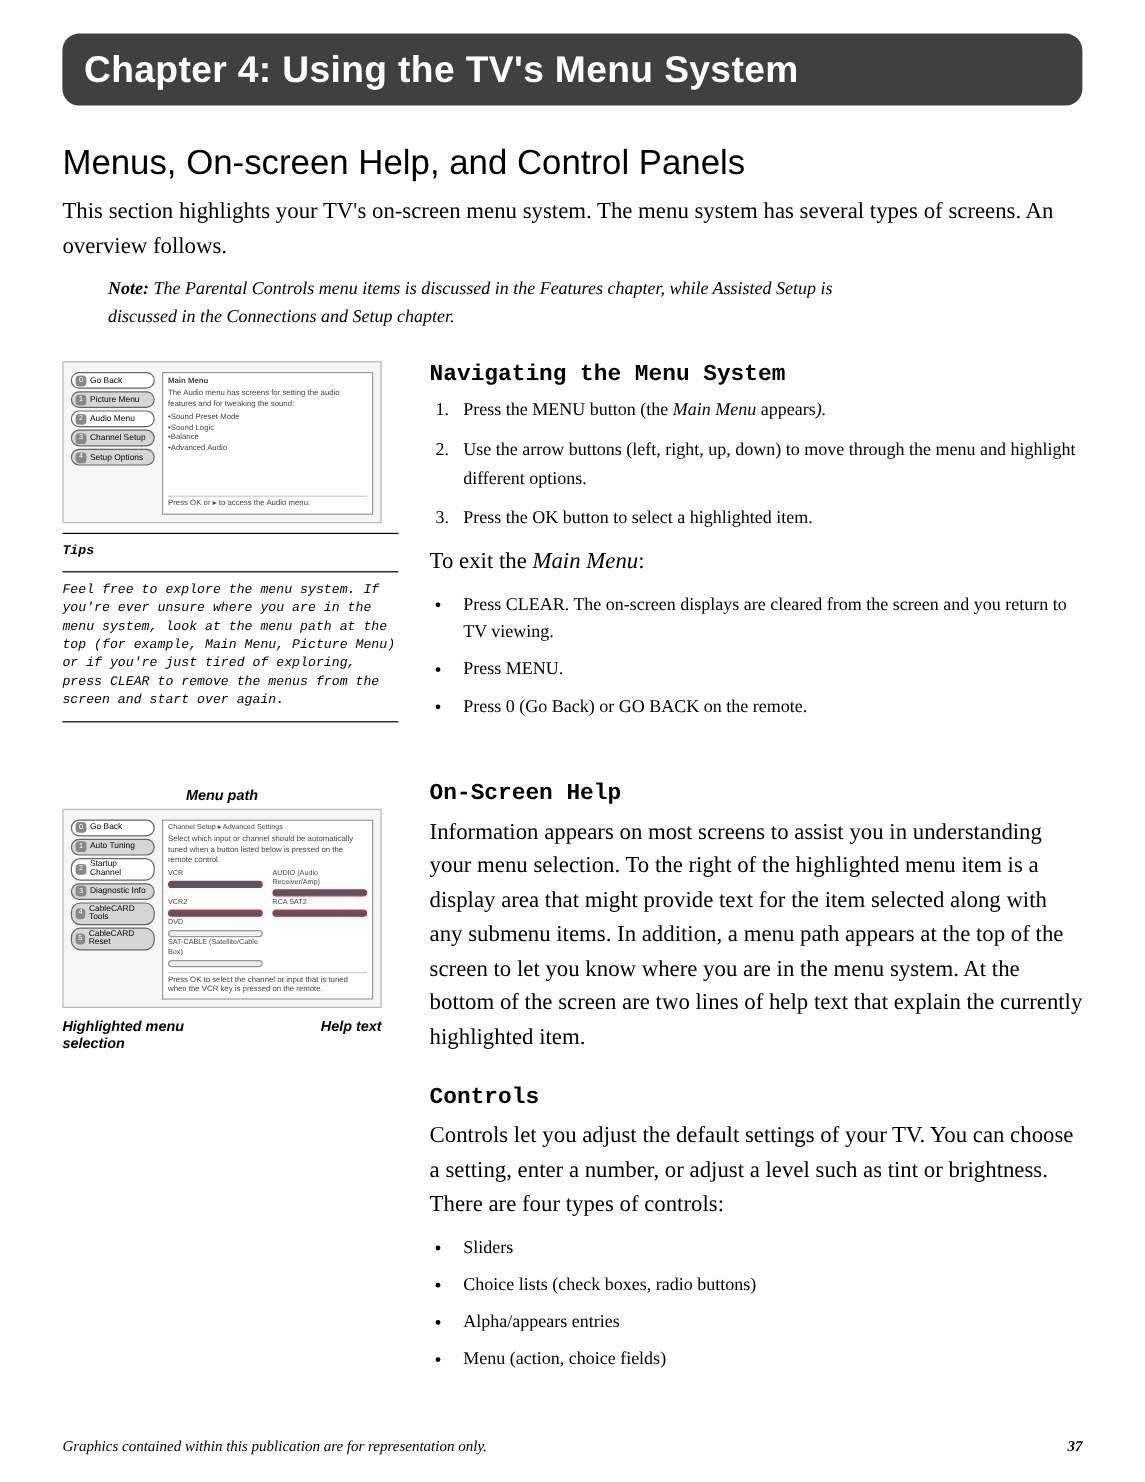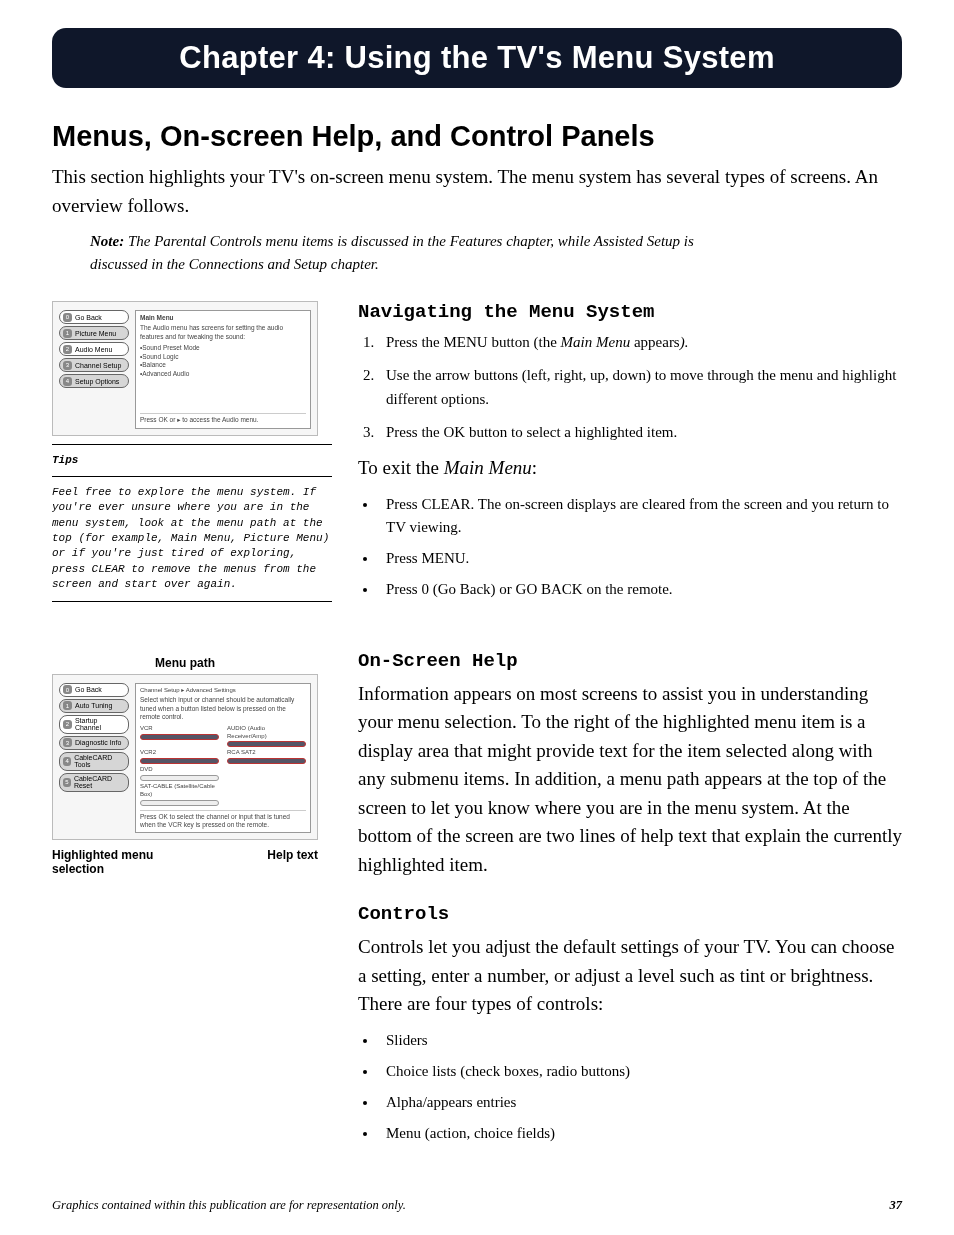--- a/index.html
+++ b/index.html
@@ -5,34 +5,34 @@
   * { box-sizing: border-box; }
   body {
     margin: 0;
     padding: 28px 52px 20px 52px;
     font-family: Georgia, 'Times New Roman', serif;
     background: #fff;
     color: #000;
     width: 954px;
   }
   .chapter-bar {
-    background: #0f172a;
+    background: #404040;
     color: #fff;
     border-radius: 14px;
     padding: 12px 18px;
-    text-align: center;
+    text-align: left;
     font-family: Verdana, Arial, sans-serif;
     font-weight: 700;
     font-size: 31px;
     margin-bottom: 32px;
     letter-spacing: 0.3px;
   }
   h1.section-title {
     font-family: Verdana, Arial, sans-serif;
-    font-weight: 700;
+    font-weight: 400;
     font-size: 29px;
     margin: 0 0 10px 0;
   }
   p.body { font-size: 19px; line-height: 1.5; margin: 0 0 10px 0; }
   p.note-block { font-size: 15px; font-style: italic; line-height: 1.5; margin: 8px 0 0 38px; max-width: 620px; }
   .bold-i { font-weight: 700; font-style: italic; }
   .two-col { display: flex; gap: 26px; margin-top: 26px; }
   .left-col { width: 280px; flex-shrink: 0; }
   .right-col { flex: 1; }
   h2.sub-title {
@@ -104,20 +104,21 @@
   .shot-main .path { font-size: 6px; margin-bottom: 2px; }
   .field-row { display: flex; gap: 8px; margin: 2px 0; }
   .field-col { flex: 1; }
   .field-label { font-size: 6px; }
   .field-box { border: 1px solid #b33; border-radius: 5px; height: 6px; background: #556; margin-top: 1px; }
   .field-box.plain { border-color: #999; background: #eee; }
 
   .callout-labels {
     font-family: Verdana, Arial, sans-serif;
     font-weight: 700;
+    font-style: italic;
     font-size: 12px;
     margin-top: 6px;
   }
   .callout-row { display: flex; justify-content: space-between; align-items: flex-start; width: 266px; }
   .callout-center { text-align: center; width: 266px; margin-bottom: 4px; }
 
   .footer {
     display: flex;
     justify-content: space-between;
     font-style: italic;

